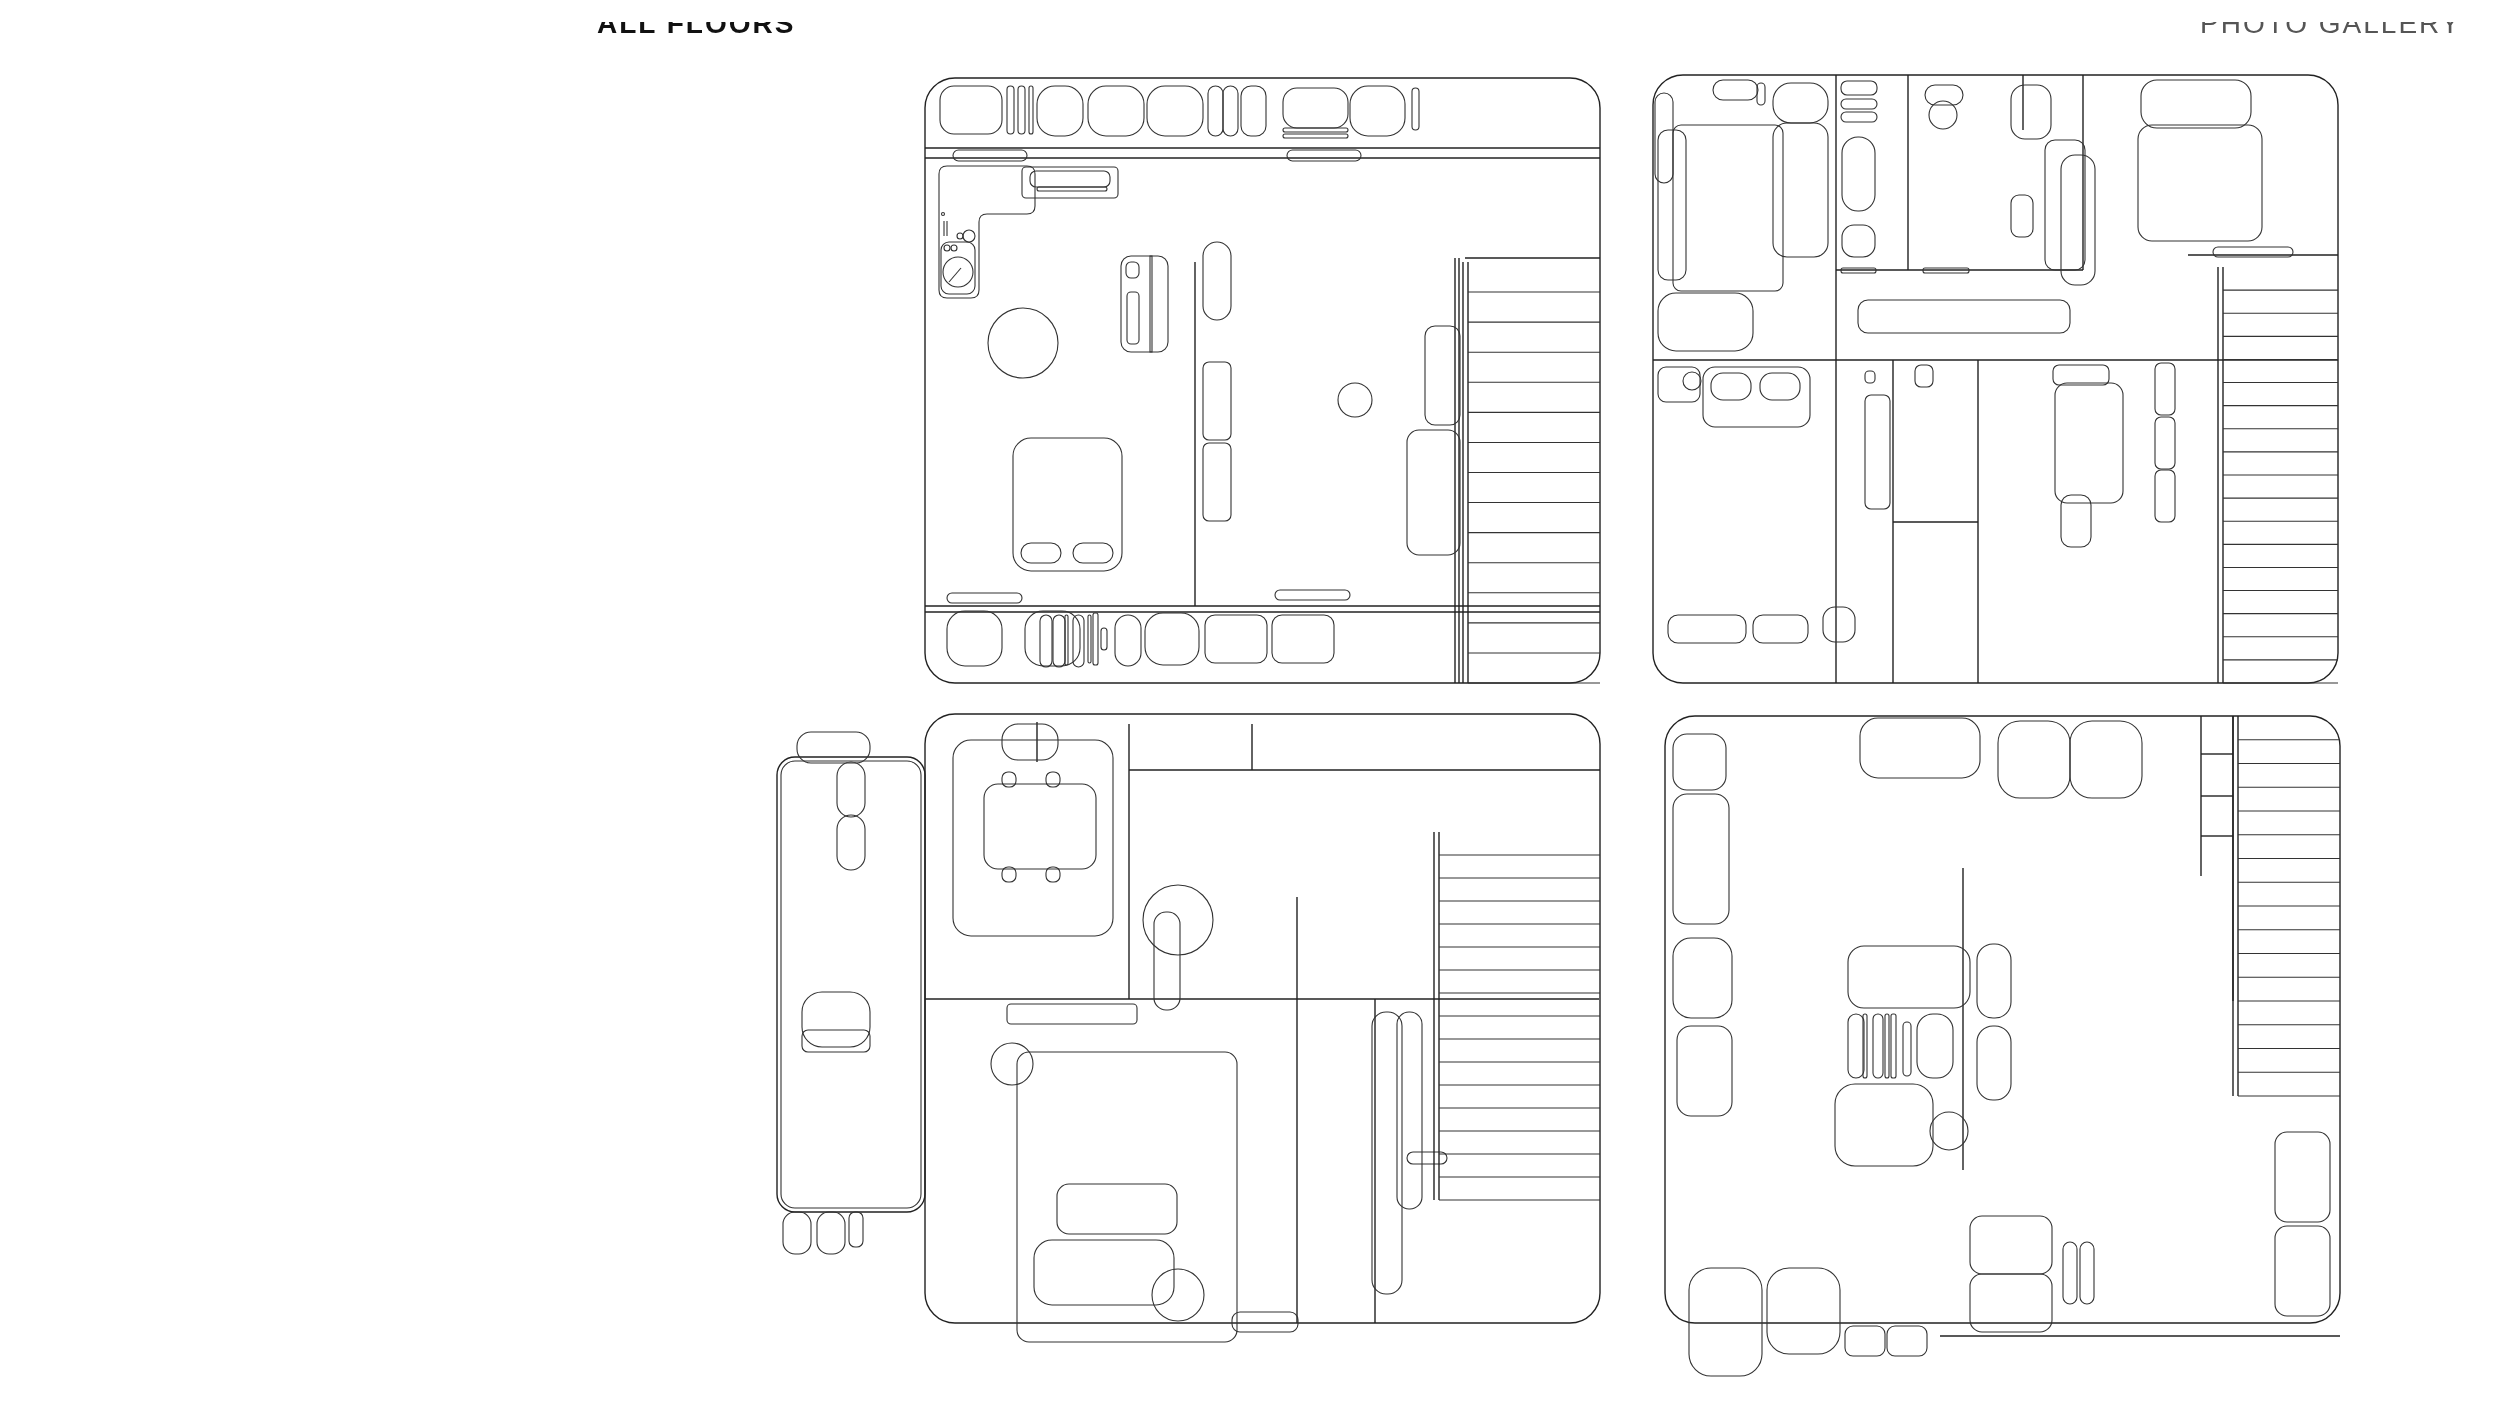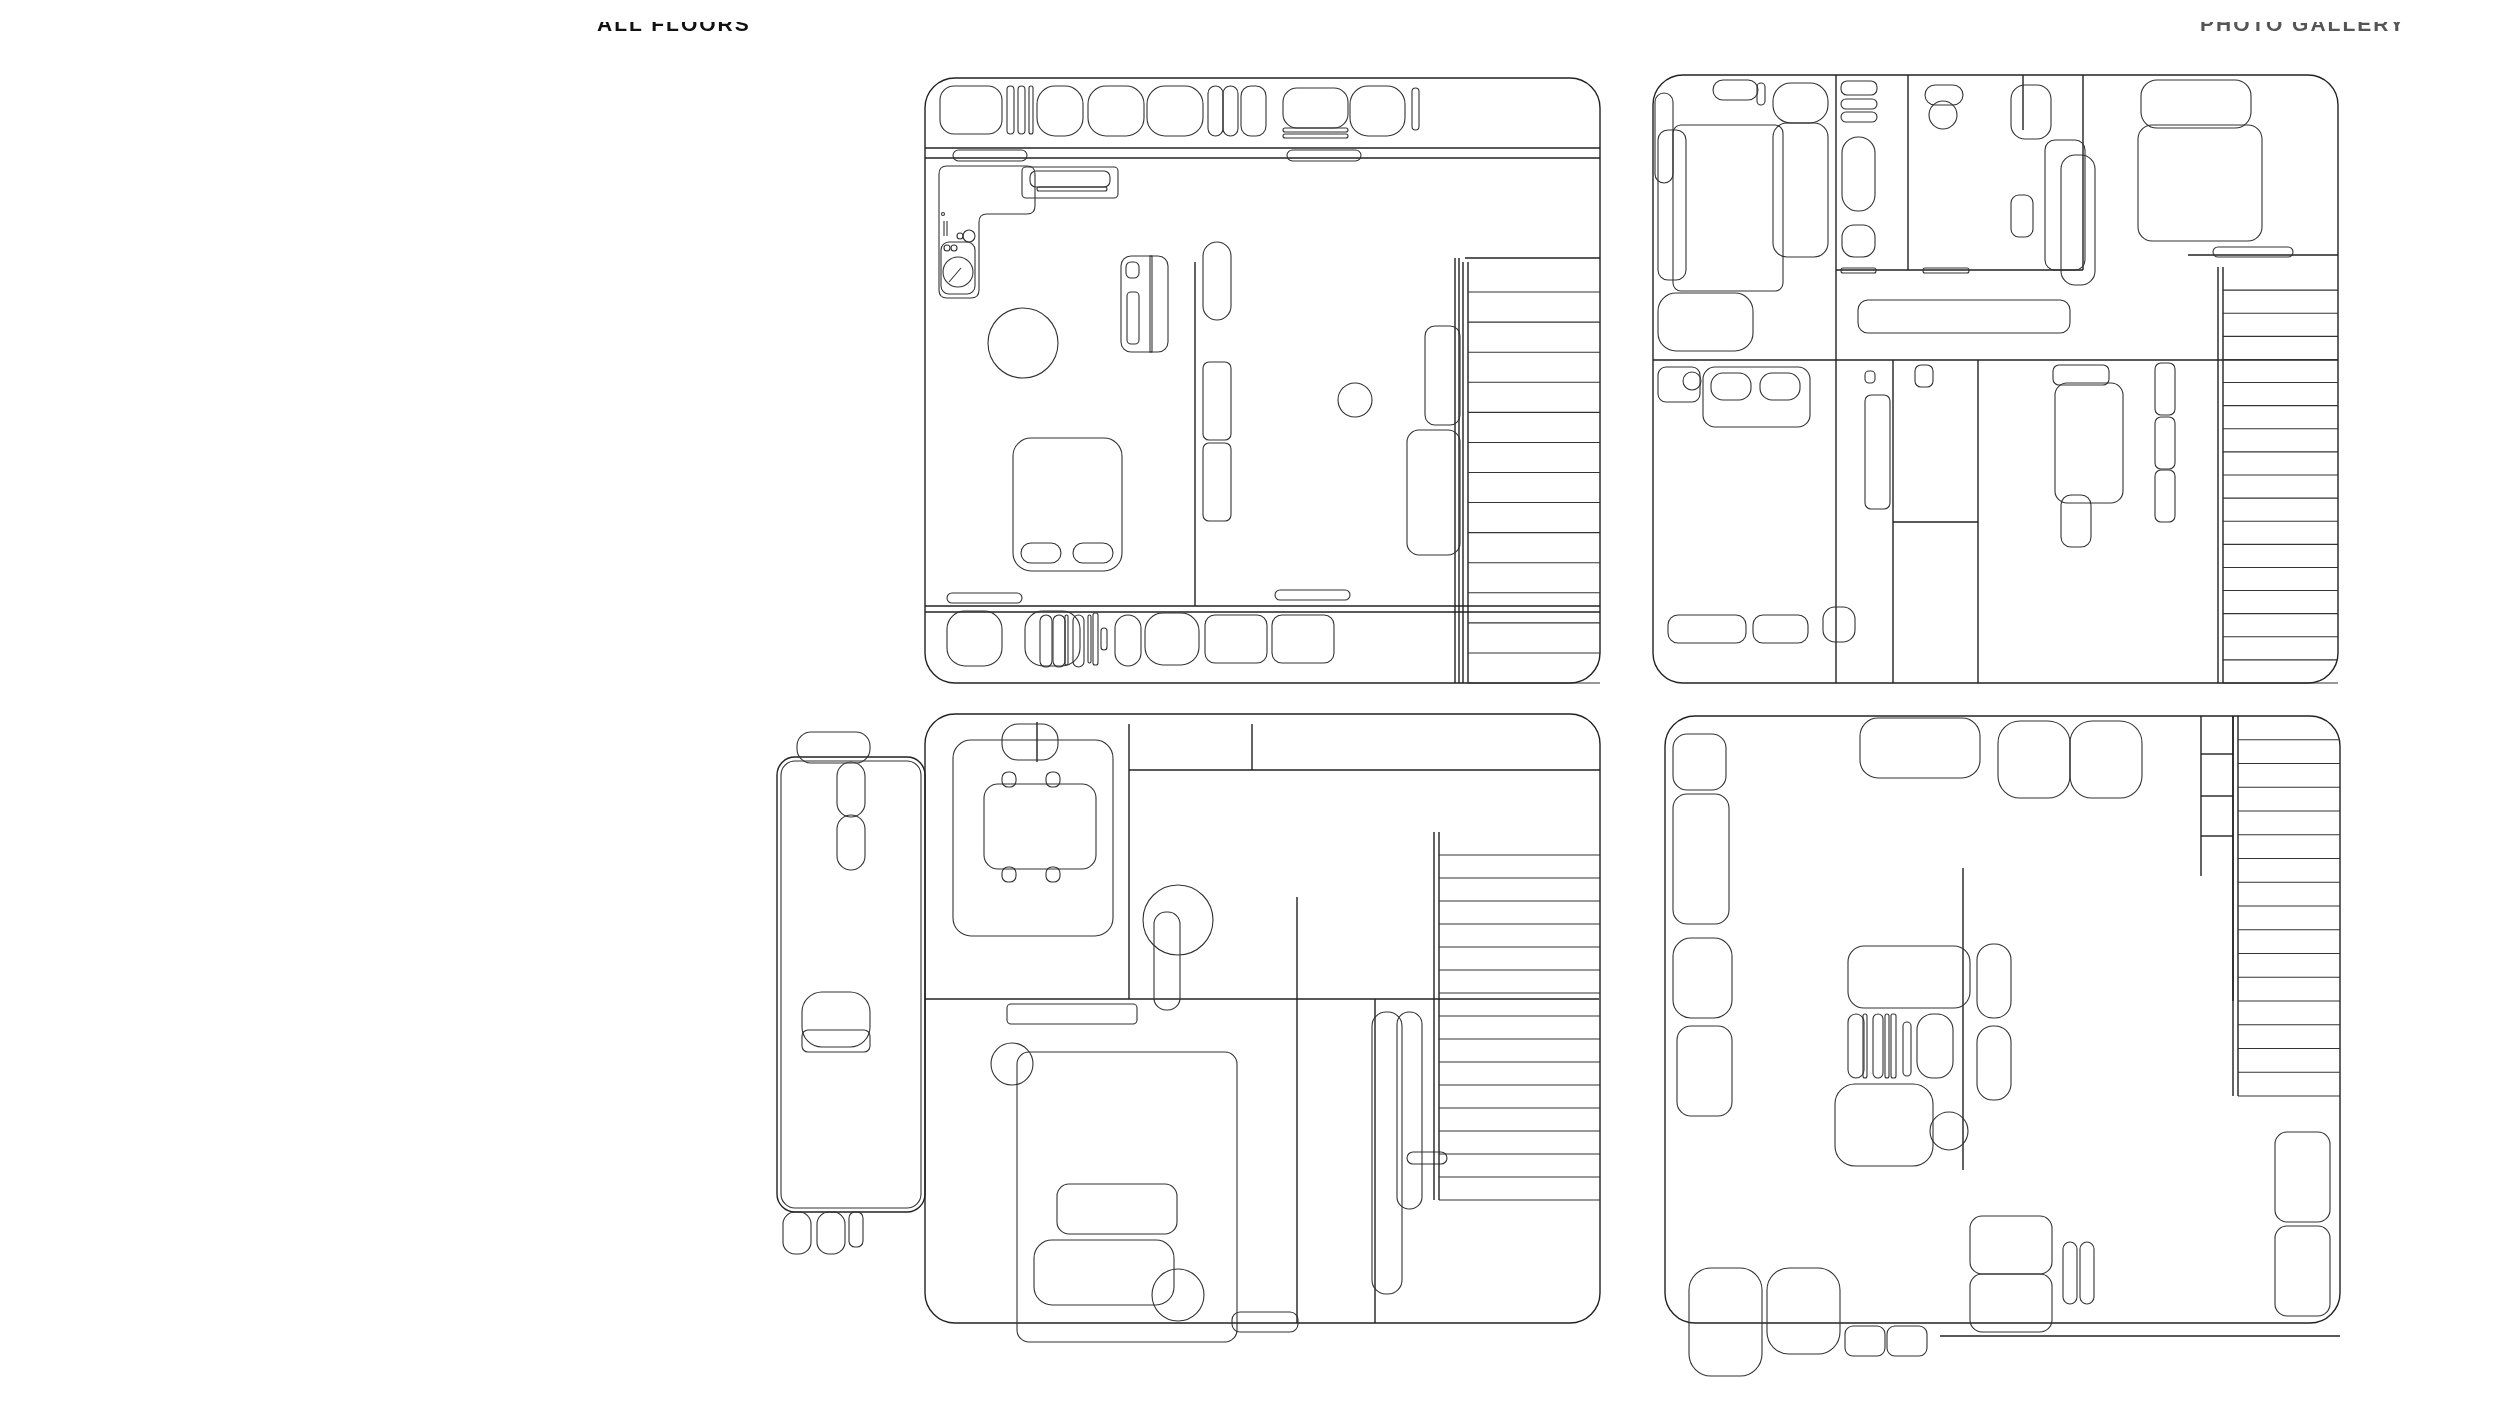--- a/index.html
+++ b/index.html
@@ -1,23 +1,23 @@
 <!DOCTYPE html>
 <html><head>
   <meta charset="utf-8">
   <style>
     html, body { margin: 0; padding: 0; background: #ffffff; }
     body { width: 2500px; height: 1406px; position: relative; overflow: hidden; font-family: "Liberation Sans", sans-serif; }
     .top-link {
-      position: absolute; top: 22px; font-size: 21px; letter-spacing: 2px; line-height: 26px;
+      position: absolute; top: 22px; font-size: 28px; letter-spacing: 2px; line-height: 26px;
       text-transform: uppercase; white-space: nowrap; height: 16px; overflow: hidden;
     }
     .top-link .inner { display: block; margin-top: -11px; }
     #nav-all-floors { left: 597px; color: #111111; font-weight: 700; }
-    #nav-photo-gallery { left: 2200px; color: #555555; font-weight: 700; }
+    #nav-photo-gallery { left: 2200px; color: #555555; font-weight: 400; }
     svg.plan { position: absolute; overflow: visible; }
     svg.plan * { vector-effect: non-scaling-stroke; }
     .stroke { fill: none; stroke: #222222; stroke-width: 1.4; }
     .stroke-thin { fill: none; stroke: #333333; stroke-width: 1.1; }
   </style>
 </head>
 <body>
 
 <div class="top-link" id="nav-all-floors">
     <span class="inner">ALL FLOORS</span>

